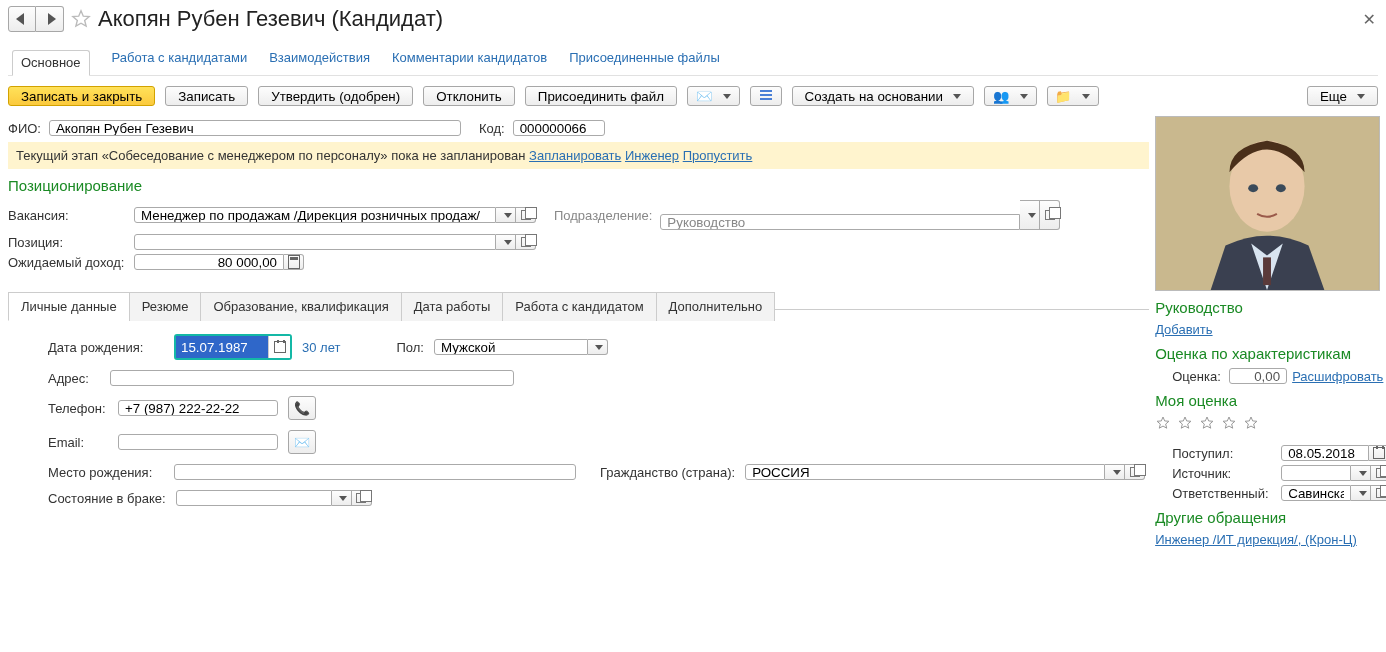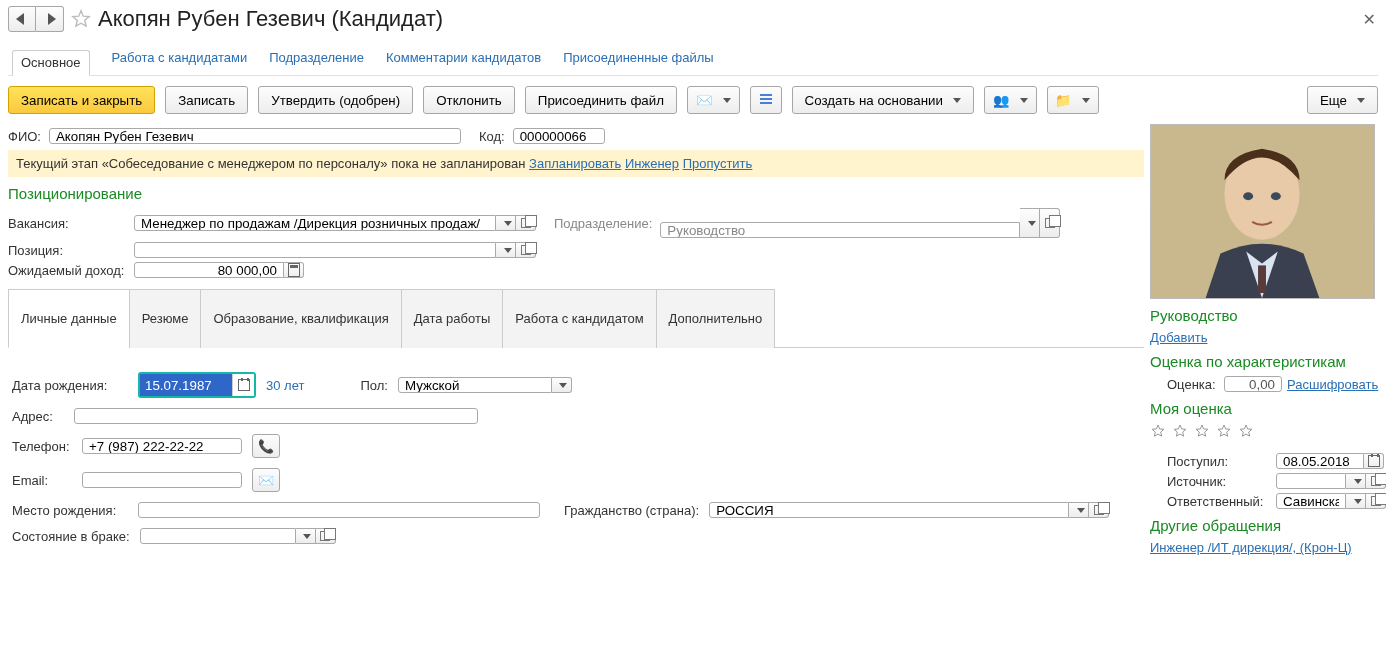--- a/index.html
+++ b/index.html
@@ -13,21 +13,21 @@
     .nav-pair .nav-btn:last-child { border-left: none; border-top-left-radius: 0; border-bottom-left-radius: 0; }
     .star-icon { width: 22px; height: 22px; color: #bbb; }
     .page-title { font-size: 22px; font-weight: 400; color: #222; white-space: nowrap; }
     .close-icon { position: absolute; right: 10px; top: 10px; font-size: 16px; color: #666; cursor: pointer; }
 
     .menu-tabs { display: flex; gap: 22px; padding: 18px 4px 10px 4px; border-bottom: 1px solid #e1e1e1; }
     .menu-tab { color: #2a6fb3; cursor: pointer; }
     .menu-tab.active { background: #fff; color: #333; padding: 4px 8px; border: 1px solid #ccc; border-bottom: 1px solid #fff; margin-bottom: -11px; border-radius: 3px 3px 0 0; }
 
     .toolbar { display: flex; align-items: center; gap: 10px; padding: 10px 0; flex-wrap: wrap; }
-    .btn { height: 28px; padding: 0 12px; border: 1px solid #a7a7a7; background: linear-gradient(#fdfdfd,#ededed); border-radius: 3px; cursor: pointer; display: inline-flex; align-items: center; gap: 6px; white-space: nowrap; }
+    .btn { height: 20px; padding: 0 12px; border: 1px solid #a7a7a7; background: linear-gradient(#fdfdfd,#ededed); border-radius: 3px; cursor: pointer; display: inline-flex; align-items: center; gap: 6px; white-space: nowrap; }
     .btn.primary { background: linear-gradient(#ffe25a,#fbc93d); border-color: #d2a200; font-weight: 400; }
     .btn.icon-only { padding: 0 8px; }
     .spacer { flex: 1; }
     .dd-arrow { margin-left: 4px; border-left: 4px solid transparent; border-right: 4px solid transparent; border-top: 5px solid #555; }
 
     .layout { display: flex; gap: 6px; }
     .main { flex: 1; }
     .side { width: 228px; }
 
     .row { display: flex; align-items: center; margin: 4px 0; gap: 8px; }
@@ -39,24 +39,24 @@
     .input-combo .input { border-top-right-radius: 0; border-bottom-right-radius: 0; }
     .combo-btn { width: 20px; border: 1px solid #aaa; border-left: none; background: linear-gradient(#fdfdfd,#ededed); display: flex; align-items: center; justify-content: center; cursor: pointer; }
     .combo-btn:last-child { border-top-right-radius: 3px; border-bottom-right-radius: 3px; }
 
     .notice { background: #fff4ce; padding: 6px 8px; border-radius: 0; margin: 6px 0; font-size: 13px; }
     .notice a { color: #2a6fb3; text-decoration: underline; cursor: pointer; }
 
     .section-title { color: #1a8a24; font-size: 15px; margin: 8px 0 6px 0; }
 
     .tabs { display: flex; border-bottom: 1px solid #ccc; margin-top: 10px; }
-    .tab { padding: 21px 12px; border: 1px solid #ccc; border-bottom: none; background: #f3f3f3; cursor: pointer; position: relative; top: 1px; margin-right: -1px; }
+    .tab { padding: 6px 12px; border: 1px solid #ccc; border-bottom: none; background: #f3f3f3; cursor: pointer; position: relative; top: 12px; margin-right: -1px; }
     .tab.active { background: #fff; border-bottom: 1px solid #fff; }
 
-    .tab-content { padding: 14px 4px; }
+    .tab-content { padding: 14px 4px; margin-left: 36px; }
     .tc-row { display: flex; align-items: center; gap: 10px; margin: 10px 0; }
     .tc-row .tc-lbl { min-width: 116px; }
 
     .date-input { display: inline-flex; border: 2px solid #14b8a6; border-radius: 3px; height: 26px; align-items: stretch; }
     .date-input input { border: none; width: 92px; padding: 0 5px; }
     .date-input input.sel { color: #fff; background: #2f67c9; }
     .date-input .cal { width: 22px; border-left: 1px solid #ccc; display: flex; align-items: center; justify-content: center; background: #fff; cursor: pointer; }
     .age { color: #2a6fb3; }
 
     .icon-btn { width: 28px; height: 24px; border: 1px solid #a7a7a7; background: linear-gradient(#fdfdfd,#ededed); border-radius: 3px; display: flex; align-items: center; justify-content: center; cursor: pointer; }
@@ -100,21 +100,21 @@
     <svg class="star-icon" viewBox="0 0 24 24">
         <path fill="none" stroke="#bbb" stroke-width="1.5" d="M12 3l2.5 5.9 6.4.5-4.9 4.2 1.6 6.2L12 16.6 6.4 19.8 8 13.6 3.1 9.4l6.4-.5z"></path>
       </svg>
     <span class="page-title">Акопян Рубен Гезевич (Кандидат)</span>
     <span class="close-icon">✕</span>
   </div>
 
   <div class="menu-tabs">
     <span class="menu-tab active">Основное</span>
     <span class="menu-tab">Работа с кандидатами</span>
-    <span class="menu-tab">Подразделение</span>
+    <span class="menu-tab">Взаимодействия</span>
     <span class="menu-tab">Комментарии кандидатов</span>
     <span class="menu-tab">Присоединенные файлы</span>
   </div>
 
   <div class="toolbar">
     <button class="btn primary">Записать и закрыть</button>
     <button class="btn">Записать</button>
     <button class="btn">Утвердить (одобрен)</button>
     <button class="btn">Отклонить</button>
     <button class="btn">Присоединить файл</button>

